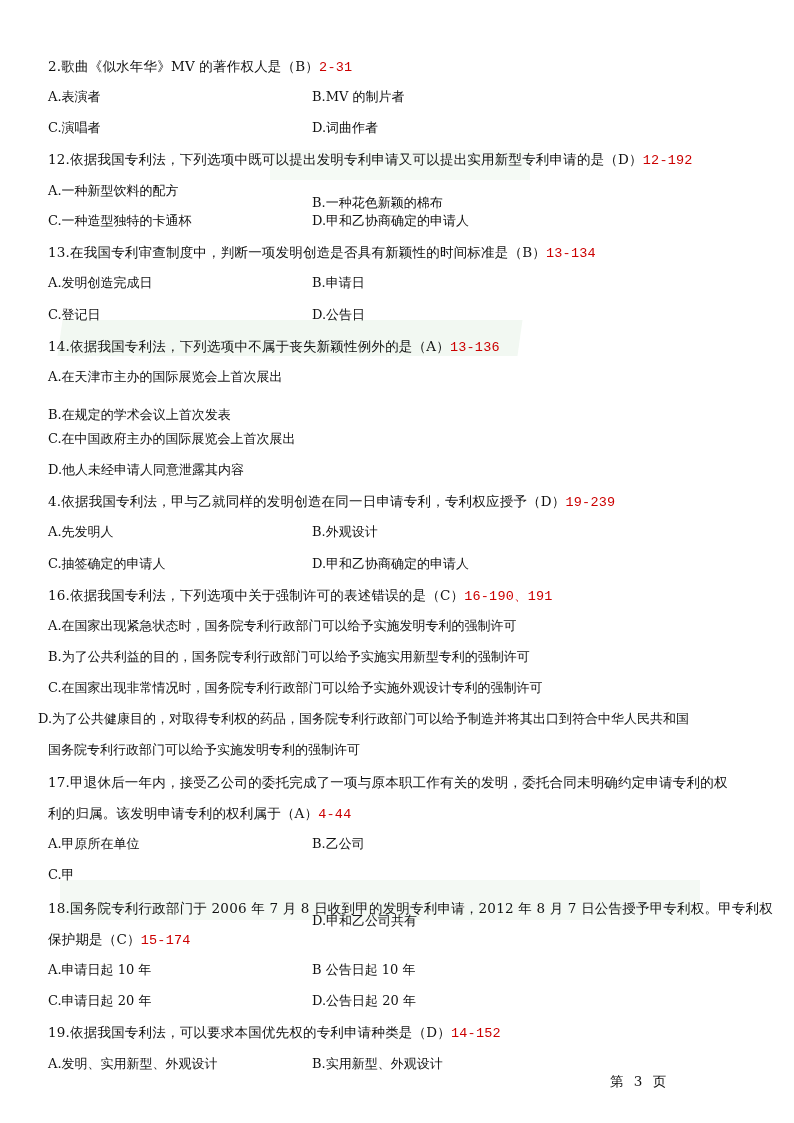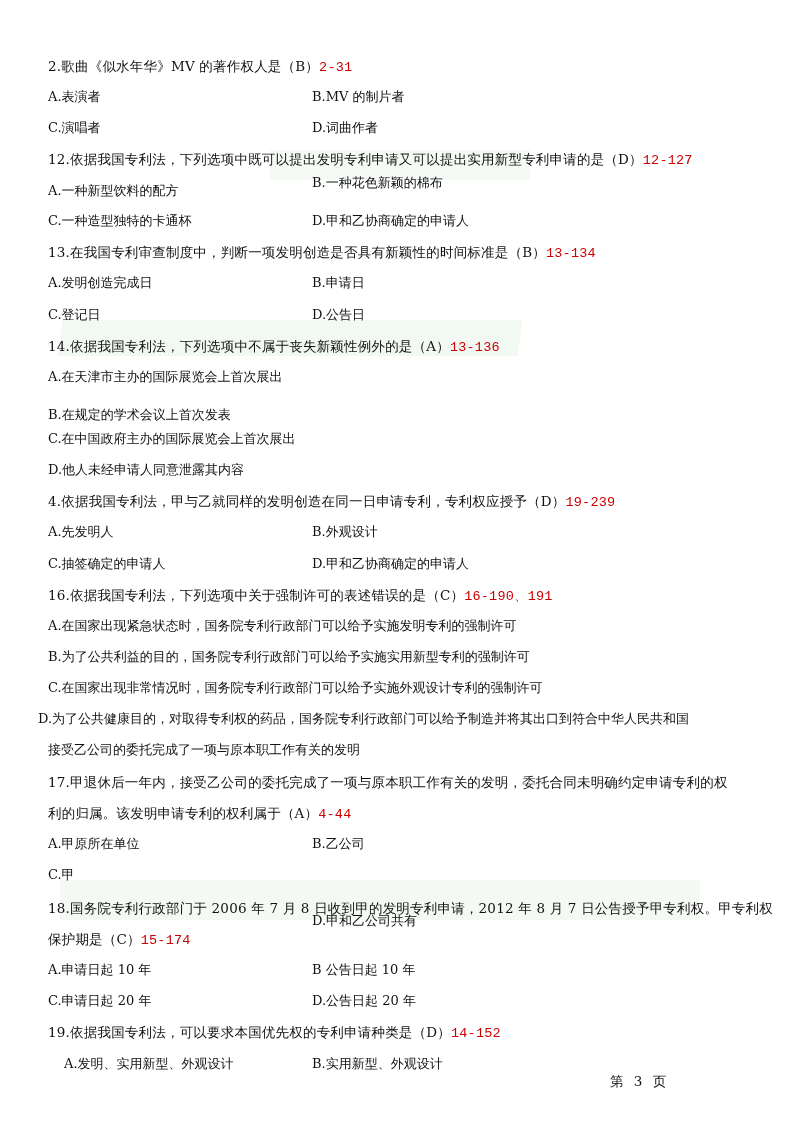--- a/index.html
+++ b/index.html
@@ -32,23 +32,23 @@
 <div class="watermark wm3"></div>
 
 <div class="page">
 
   <div class="line" style="top:57px"><span>2.歌曲《似水年华》MV 的著作权人是（B）</span><span class="ref">2-31</span></div>
   <div class="opt" style="left:48px;top:88px">A.表演者</div>
   <div class="opt" style="left:312px;top:88px">B.MV 的制片者</div>
   <div class="opt" style="left:48px;top:119px">C.演唱者</div>
   <div class="opt" style="left:312px;top:119px">D.词曲作者</div>
 
-  <div class="line" style="top:150px"><span>12.依据我国专利法，下列选项中既可以提出发明专利申请又可以提出实用新型专利申请的是（D）</span><span class="ref">12-127</span></div>
+  <div class="line" style="top:150px"><span>12.依据我国专利法，下列选项中既可以提出发明专利申请又可以提出实用新型专利申请的是（D）</span><span class="ref">12-192</span></div>
   <div class="opt" style="left:48px;top:182px">A.一种新型饮料的配方</div>
-  <div class="opt" style="left:312px;top:174px">B.一种花色新颖的棉布</div>
+  <div class="opt" style="left:312px;top:194px">B.一种花色新颖的棉布</div>
   <div class="opt" style="left:48px;top:212px">C.一种造型独特的卡通杯</div>
   <div class="opt" style="left:312px;top:212px">D.甲和乙协商确定的申请人</div>
 
   <div class="line" style="top:243px"><span>13.在我国专利审查制度中，判断一项发明创造是否具有新颖性的时间标准是（B）</span><span class="ref">13-134</span></div>
   <div class="opt" style="left:48px;top:274px">A.发明创造完成日</div>
   <div class="opt" style="left:312px;top:274px">B.申请日</div>
   <div class="opt" style="left:48px;top:306px">C.登记日</div>
   <div class="opt" style="left:312px;top:306px">D.公告日</div>
 
   <div class="line" style="top:337px"><span>14.依据我国专利法，下列选项中不属于丧失新颖性例外的是（A）</span><span class="ref">13-136</span></div>
@@ -61,34 +61,34 @@
   <div class="opt" style="left:48px;top:523px">A.先发明人</div>
   <div class="opt" style="left:312px;top:523px">B.外观设计</div>
   <div class="opt" style="left:48px;top:555px">C.抽签确定的申请人</div>
   <div class="opt" style="left:312px;top:555px">D.甲和乙协商确定的申请人</div>
 
   <div class="line" style="top:586px"><span>16.依据我国专利法，下列选项中关于强制许可的表述错误的是（C）</span><span class="ref">16-190、191</span></div>
   <div class="opt" style="left:48px;top:617px">A.在国家出现紧急状态时，国务院专利行政部门可以给予实施发明专利的强制许可</div>
   <div class="opt" style="left:48px;top:648px">B.为了公共利益的目的，国务院专利行政部门可以给予实施实用新型专利的强制许可</div>
   <div class="opt" style="left:48px;top:679px">C.在国家出现非常情况时，国务院专利行政部门可以给予实施外观设计专利的强制许可</div>
   <div class="opt" style="left:38px;top:710px">D.为了公共健康目的，对取得专利权的药品，国务院专利行政部门可以给予制造并将其出口到符合中华人民共和国</div>
-  <div class="opt" style="left:48px;top:741px">接受乙公司的委托完成了一项与原本职工作有关的发明</div>
+  <div class="opt" style="left:48px;top:741px">国务院专利行政部门可以给予实施发明专利的强制许可</div>
 
   <div class="line" style="top:773px"><span>17.甲退休后一年内，接受乙公司的委托完成了一项与原本职工作有关的发明，委托合同未明确约定申请专利的权</span></div>
   <div class="line" style="top:804px"><span>利的归属。该发明申请专利的权利属于（A）</span><span class="ref">4-44</span></div>
   <div class="opt" style="left:48px;top:835px">A.甲原所在单位</div>
   <div class="opt" style="left:312px;top:835px">B.乙公司</div>
   <div class="opt" style="left:48px;top:866px">C.甲</div>
   <div class="opt" style="left:312px;top:912px">D.甲和乙公司共有</div>
 
   <div class="line" style="top:899px"><span>18.国务院专利行政部门于 2006 年 7 月 8 日收到甲的发明专利申请，2012 年 8 月 7 日公告授予甲专利权。甲专利权</span></div>
   <div class="line" style="top:930px"><span>保护期是（C）</span><span class="ref">15-174</span></div>
   <div class="opt" style="left:48px;top:961px">A.申请日起 10 年</div>
   <div class="opt" style="left:312px;top:961px">B 公告日起 10 年</div>
   <div class="opt" style="left:48px;top:992px">C.申请日起 20 年</div>
   <div class="opt" style="left:312px;top:992px">D.公告日起 20 年</div>
 
   <div class="line" style="top:1023px"><span>19.依据我国专利法，可以要求本国优先权的专利申请种类是（D）</span><span class="ref">14-152</span></div>
-  <div class="opt" style="left:64px;top:1055px">A.发明、实用新型、外观设计</div>
+  <div class="opt" style="left:48px;top:1055px">A.发明、实用新型、外观设计</div>
   <div class="opt" style="left:312px;top:1055px">B.实用新型、外观设计</div>
 
   <div class="footer">第 3 页</div>
 </div>
 
 </body></html>

